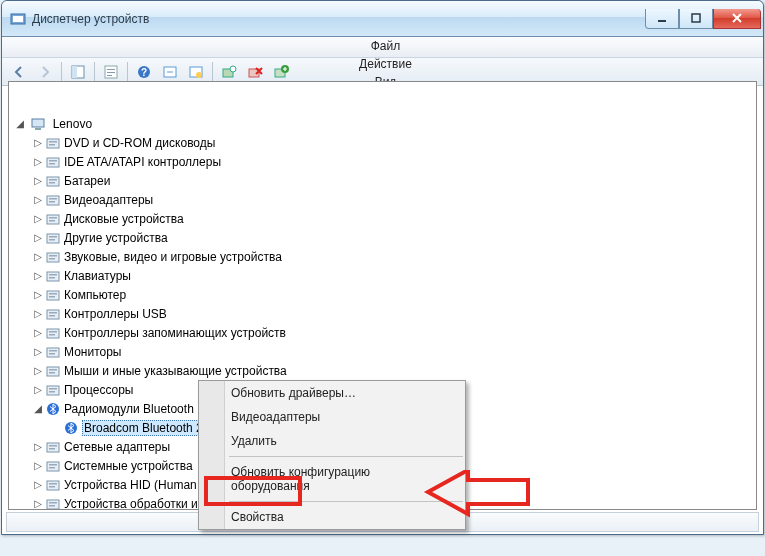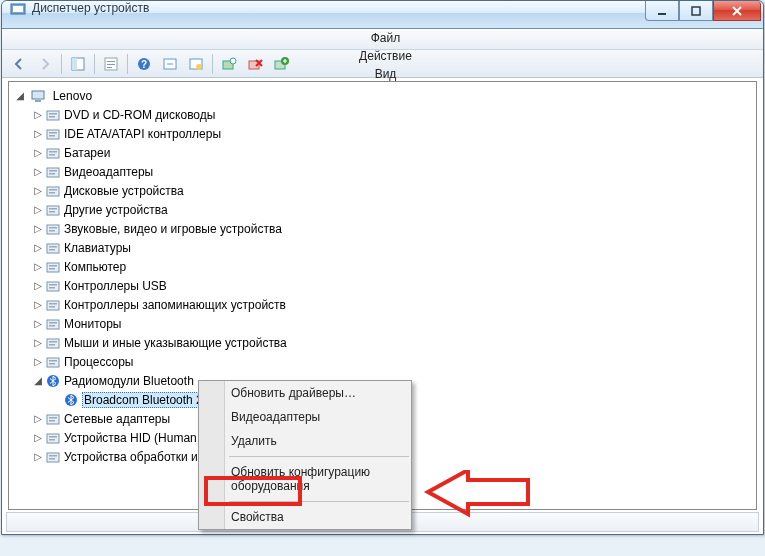--- a/index.html
+++ b/index.html
@@ -1,20 +1,20 @@
 <!DOCTYPE html>
 <html><head>
 <meta charset="utf-8">
 <style>
   * { box-sizing: border-box; margin: 0; padding: 0; font-family: "Segoe UI", Tahoma, sans-serif; }
   body { background: #e8f0f8; width: 765px; height: 556px; overflow: hidden; position: relative; }
 
   
   .window { width: 763px; height: 535px; border: 1px solid #4a6b8a; background: #fff; position: absolute; top: 0; left: 1px; border-radius: 6px 6px 0 0; box-shadow: 1px 1px 3px rgba(0,0,0,.25);}
-  .titlebar { height: 28px; background: linear-gradient(to bottom,#f6fbff 0%,#d9ecfb 45%,#bcd9f1 46%,#d3e8f8 100%); border-bottom: 1px solid #6d8fab; display: flex; align-items: flex-start; padding: 0 2px 0 8px; border-radius: 6px 6px 0 0;}
+  .titlebar { height: 36px; background: linear-gradient(to bottom,#f6fbff 0%,#d9ecfb 45%,#bcd9f1 46%,#d3e8f8 100%); border-bottom: 1px solid #6d8fab; display: flex; align-items: center; padding: 0 2px 0 8px; border-radius: 6px 6px 0 0;}
   .titlebar .icon { width: 16px; height: 16px; margin-right: 6px; }
   .titlebar .title { font-size: 12px; color: #2b3b4a; flex: 1; }
   .win-btns { display: flex; gap: 0; }
   .win-btn { width: 34px; height: 20px; border: 1px solid #6d8fab; border-top: none; background: linear-gradient(to bottom,#eef7ff,#cfe6f7); font-size: 11px; display:flex; align-items:center; justify-content:center; color:#2b3b4a;}
   .win-btn.close { width: 48px; background: linear-gradient(to bottom,#f29a8e 0%,#e15a4a 45%,#d23a28 46%,#e46a5b 100%); color:#fff; border-color:#a33; border-radius:0 4px 0 0;}
   .win-btn.min { border-radius:0 0 0 4px;}
   .win-btn svg { display:block; }
 
   .menubar { height: 21px; background: linear-gradient(to bottom,#fbfcfe,#e9eef4); border-bottom: 1px solid #c9d5e2; display:flex; align-items:center; padding-left:6px; font-size:12px; color:#222;flex-direction:column;}
   .menubar span { padding: 2px 9px; cursor:default;}
@@ -28,21 +28,21 @@
   .tree ul { list-style:none; padding-left: 18px;}
   .tree li { position:relative; white-space:nowrap;}
   .tri { display:inline-block; width:10px; text-align:center; color:#555; font-size:10px; margin-right:2px;}
   .node-icon { display:inline-block; width:16px; height:16px; vertical-align:middle; margin-right:3px;}
   .node-label { vertical-align:middle;}
   .selected { background:#cde8ff; border:1px dotted #3a77b3; padding:0 1px;}
 
   .statusbar { position:absolute; left:4px; right:4px; bottom:2px; height:20px; border:1px solid #c6d0da; background:linear-gradient(to bottom,#fafcfe,#eaf0f6);}
 
   
-  .ctx { position:absolute; left:198px; top:380px; width:214px; background:#f2f2f2; border:1px solid #9a9a9a; box-shadow:3px 3px 4px rgba(0,0,0,.3); z-index:10;}
+  .ctx { position:absolute; left:198px; top:380px; width:268px; background:#f2f2f2; border:1px solid #9a9a9a; box-shadow:3px 3px 4px rgba(0,0,0,.3); z-index:10;}
   .ctx-item { padding:5px 14px 5px 32px; font-size:12px; color:#222; cursor:default;}
   .ctx-sep { height:1px; background:#c3c3c3; margin:3px 2px 3px 30px;}
   .ctx-gutter { position:absolute; left:0; top:0; bottom:0; width:26px; background:#e8e8e8; border-right:1px solid #d0d0d0;}
   .ctx-item.bold { font-weight:normal;}
 
   
   .red-box { position:absolute; left:204px; top:476px; width:98px; height:30px; border:4px solid #e7261f; z-index:20; pointer-events:none;}
   .red-arrow { position:absolute; left:423px; top:470px; z-index:20; pointer-events:none;}
 
   
@@ -149,21 +149,21 @@
         <svg width="16" height="16">
           <rect x="2" y="5" width="10" height="8" fill="#c7e0c3" stroke="#3a8"></rect>
           <circle cx="12" cy="5" r="4" fill="#3b9f3b"></circle>
           <path d="M10 5 L14 5 M12 3 L12 7" stroke="#fff" stroke-width="1.2"></path>
         </svg>
       </div>
   </div>
 
   <div class="tree-wrap">
     <div class="tree">
-      <ul style="padding-left:2px;">
+      <ul style="padding-left:2px;margin-top:28px;">
         <li>
           <span class="tri">◢</span>
           <span class="node-icon"><svg width="16" height="16">
                 <rect x="2" y="3" width="12" height="8" fill="#d7e6f3" stroke="#5a7fa6"></rect>
                 <rect x="5" y="12" width="6" height="2" fill="#8aa"></rect>
               </svg></span>
           <span class="node-label">Lenovo</span>
           <ul id="tree-body">
               <li><span class="tri">▷</span><span class="node-icon"><svg width="16" height="16">
                     <rect x="2" y="4" width="12" height="9" fill="#e8eef5" stroke="#7a95ad"></rect>
@@ -246,20 +246,25 @@
                 </ul></li>
               <li><span class="tri">▷</span><span class="node-icon"><svg width="16" height="16">
                     <rect x="2" y="4" width="12" height="9" fill="#e8eef5" stroke="#7a95ad"></rect>
                     <rect x="4" y="6" width="8" height="1.5" fill="#9ab"></rect>
                     <rect x="4" y="9" width="6" height="1.5" fill="#9ab"></rect>
                   </svg></span><span class="node-label">Сетевые адаптеры</span></li>
               <li><span class="tri">▷</span><span class="node-icon"><svg width="16" height="16">
                     <rect x="2" y="4" width="12" height="9" fill="#e8eef5" stroke="#7a95ad"></rect>
                     <rect x="4" y="6" width="8" height="1.5" fill="#9ab"></rect>
                     <rect x="4" y="9" width="6" height="1.5" fill="#9ab"></rect>
+                  </svg></span><span class="node-label">Системные устройства</span></li>
+              <li><span class="tri">▷</span><span class="node-icon"><svg width="16" height="16">
+                    <rect x="2" y="4" width="12" height="9" fill="#e8eef5" stroke="#7a95ad"></rect>
+                    <rect x="4" y="6" width="8" height="1.5" fill="#9ab"></rect>
+                    <rect x="4" y="9" width="6" height="1.5" fill="#9ab"></rect>
                   </svg></span><span class="node-label">Устройства HID (Human Interface Devices)</span></li>
               <li><span class="tri">▷</span><span class="node-icon"><svg width="16" height="16">
                     <rect x="2" y="4" width="12" height="9" fill="#e8eef5" stroke="#7a95ad"></rect>
                     <rect x="4" y="6" width="8" height="1.5" fill="#9ab"></rect>
                     <rect x="4" y="9" width="6" height="1.5" fill="#9ab"></rect>
                   </svg></span><span class="node-label">Устройства обработки изображений</span></li>
             </ul>
         </li>
       </ul>
     </div>

